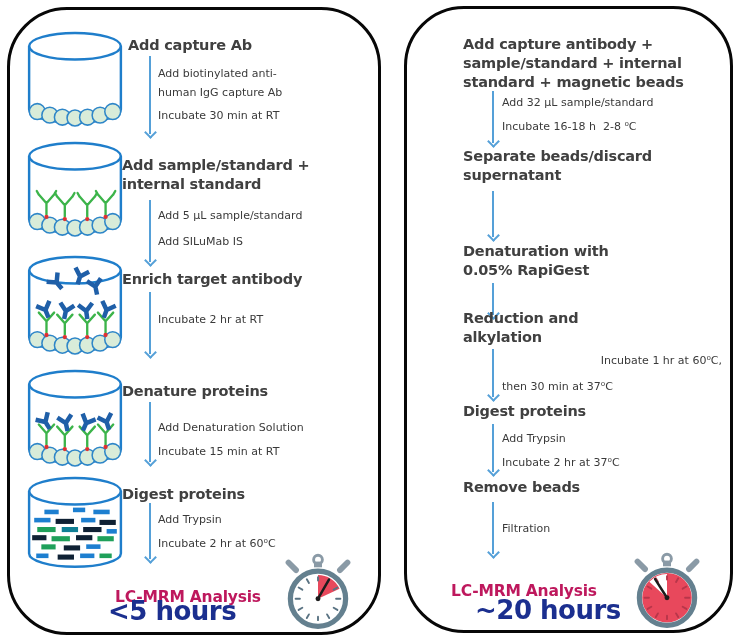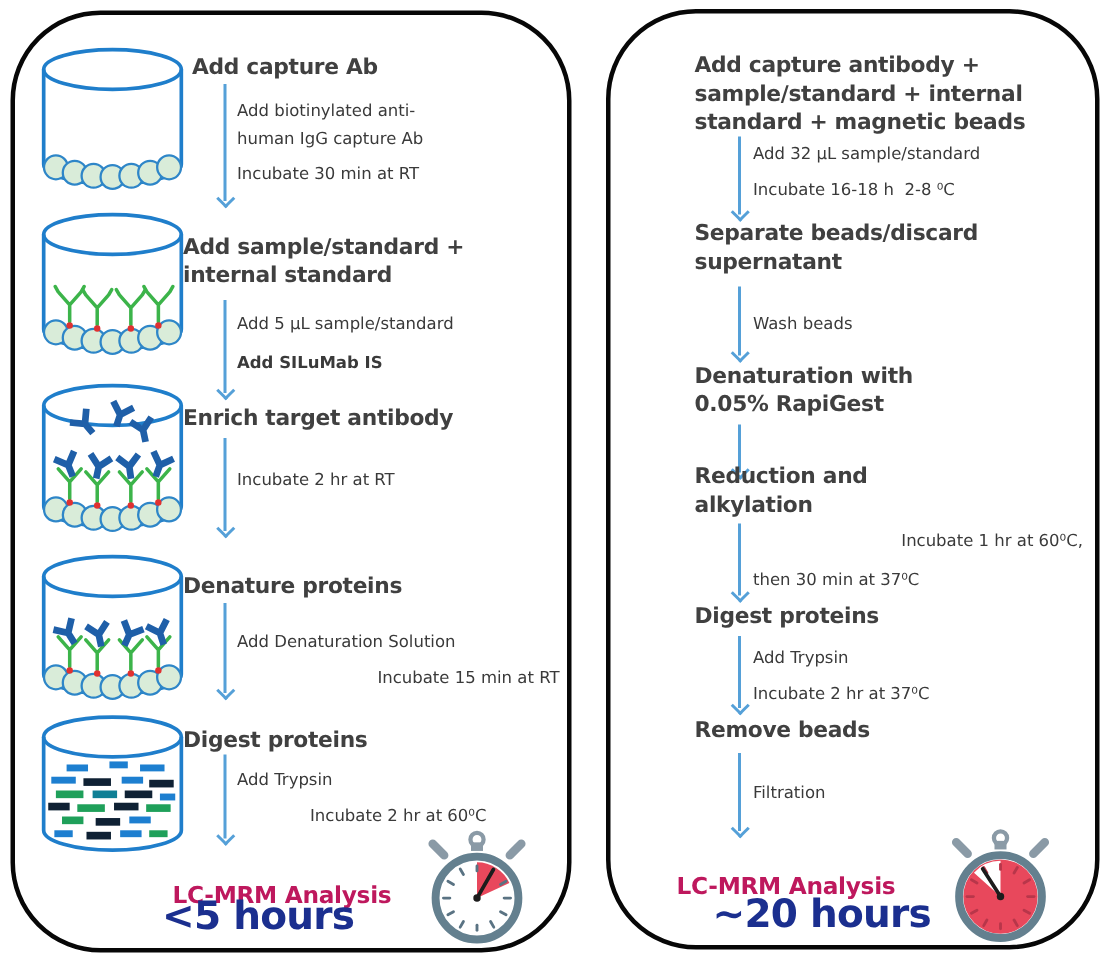--- a/index.html
+++ b/index.html
@@ -187,35 +187,35 @@
     <div class="title" style="left:118px;top:26px;width:240px;">Add capture Ab</div>
     <div class="varrow" style="left:134px;top:46px;height:82px;"></div>
     <div class="note" style="left:148px;top:54px;width:210px;">Add biotinylated anti-
 human IgG capture Ab</div>
     <div class="note" style="left:148px;top:96px;width:210px;">Incubate 30 min at RT</div>
 
     <div class="title" style="left:112px;top:146px;width:250px;">Add sample/standard +
 internal standard</div>
     <div class="varrow" style="left:134px;top:190px;height:66px;"></div>
     <div class="note" style="left:148px;top:196px;width:212px;">Add 5 μL sample/standard</div>
-    <div class="note" style="left:148px;top:222px;width:212px;font-weight:bold;">Add SILuMab IS</div>
+    <div class="note" style="left:148px;top:222px;width:212px;">Add SILuMab IS</div>
 
     <div class="title" style="left:112px;top:260px;width:250px;">Enrich target antibody</div>
     <div class="varrow" style="left:134px;top:282px;height:66px;"></div>
     <div class="note" style="left:148px;top:300px;width:210px;">Incubate 2 hr at RT</div>
 
     <div class="title" style="left:112px;top:372px;width:250px;">Denature proteins</div>
     <div class="varrow" style="left:134px;top:392px;height:64px;"></div>
     <div class="note" style="left:148px;top:408px;width:215px;">Add Denaturation Solution</div>
-    <div class="note" style="left:148px;top:432px;width:215px;text-align:right;">Incubate 15 min at RT</div>
+    <div class="note" style="left:148px;top:432px;width:215px;">Incubate 15 min at RT</div>
 
     <div class="title" style="left:112px;top:475px;width:250px;">Digest proteins</div>
     <div class="varrow" style="left:134px;top:493px;height:60px;"></div>
     <div class="note" style="left:148px;top:500px;width:215px;">Add Trypsin</div>
-    <div class="note" style="left:148px;top:524px;width:215px;text-align:center;">Incubate 2 hr at 60⁰C</div>
+    <div class="note" style="left:148px;top:524px;width:215px;">Incubate 2 hr at 60⁰C</div>
 
     <div class="analysis" style="left:105px;top:558px;">LC-MRM Analysis</div>
     <div class="duration" style="left:98px;top:586px;">&lt;5 hours</div>
 
     <svg class="icon" style="left:268px;top:540px;" width="80" height="86" viewBox="0 0 84 88">
       <circle cx="42" cy="9" r="4.6" fill="#fff" stroke="#8a9aa6" stroke-width="3"></circle>
       <rect x="37.8" y="11" width="8.4" height="6" fill="#8a9aa6"></rect>
       <line x1="19" y1="20" x2="11" y2="12" stroke="#8a9aa6" stroke-width="6" stroke-linecap="round"></line>
       <line x1="65" y1="20" x2="73" y2="12" stroke="#8a9aa6" stroke-width="6" stroke-linecap="round"></line>
       <circle cx="42" cy="50" r="26" fill="#ffffff"></circle>
@@ -245,21 +245,20 @@
     <div class="title" style="left:56px;top:26px;width:260px;">Add capture antibody +
 sample/standard + internal
 standard + magnetic beads</div>
     <div class="varrow" style="left:80px;top:82px;height:56px;"></div>
     <div class="note" style="left:95px;top:84px;width:220px;">Add 32 μL sample/standard</div>
     <div class="note" style="left:95px;top:108px;width:220px;">Incubate 16-18 h  2-8 ⁰C</div>
 
     <div class="title" style="left:56px;top:138px;width:260px;">Separate beads/discard
 supernatant</div>
     <div class="varrow" style="left:80px;top:182px;height:50px;"></div>
-    <div class="note" style="left:95px;top:197px;width:200px;">Wash beads</div>
 
     <div class="title" style="left:56px;top:233px;width:260px;">Denaturation with
 0.05% RapiGest</div>
     <div class="varrow" style="left:80px;top:274px;height:36px;"></div>
 
     <div class="title" style="left:56px;top:300px;width:260px;">Reduction and
 alkylation</div>
     <div class="varrow" style="left:80px;top:340px;height:52px;"></div>
     <div class="note" style="left:95px;top:342px;width:220px;text-align:right;">Incubate 1 hr at 60⁰C,</div>
     <div class="note" style="left:95px;top:368px;width:220px;">then 30 min at 37⁰C</div>

